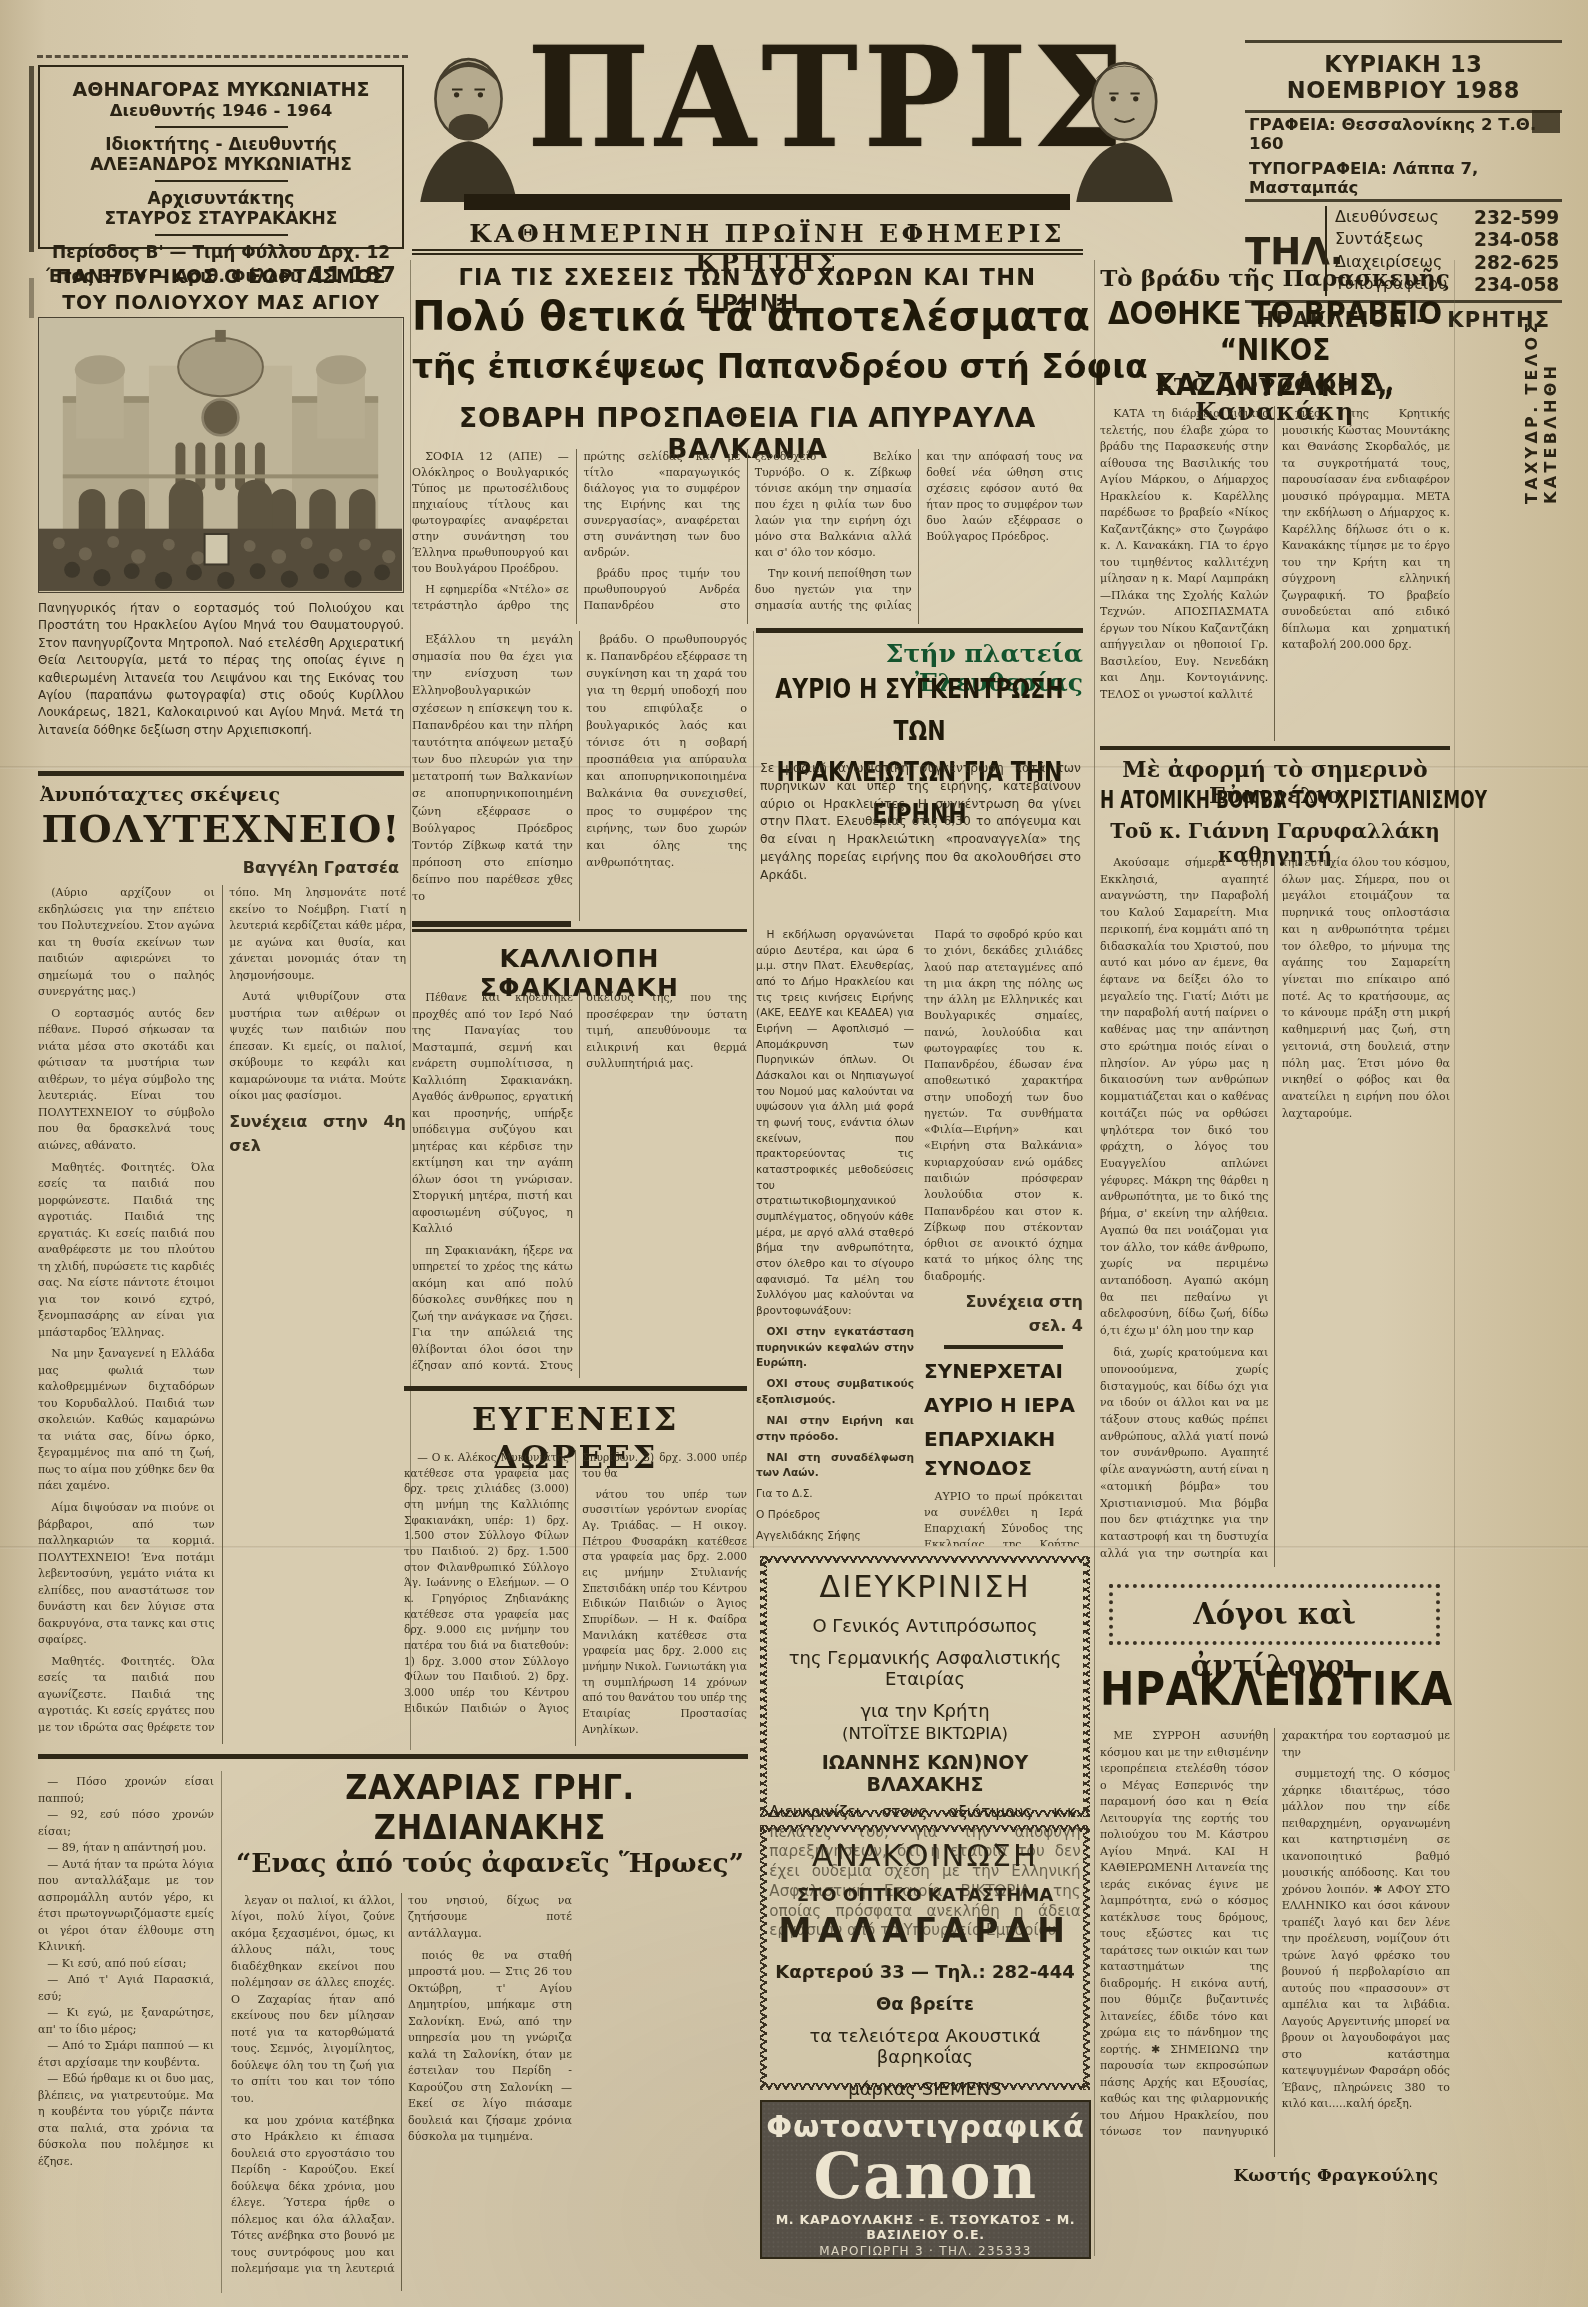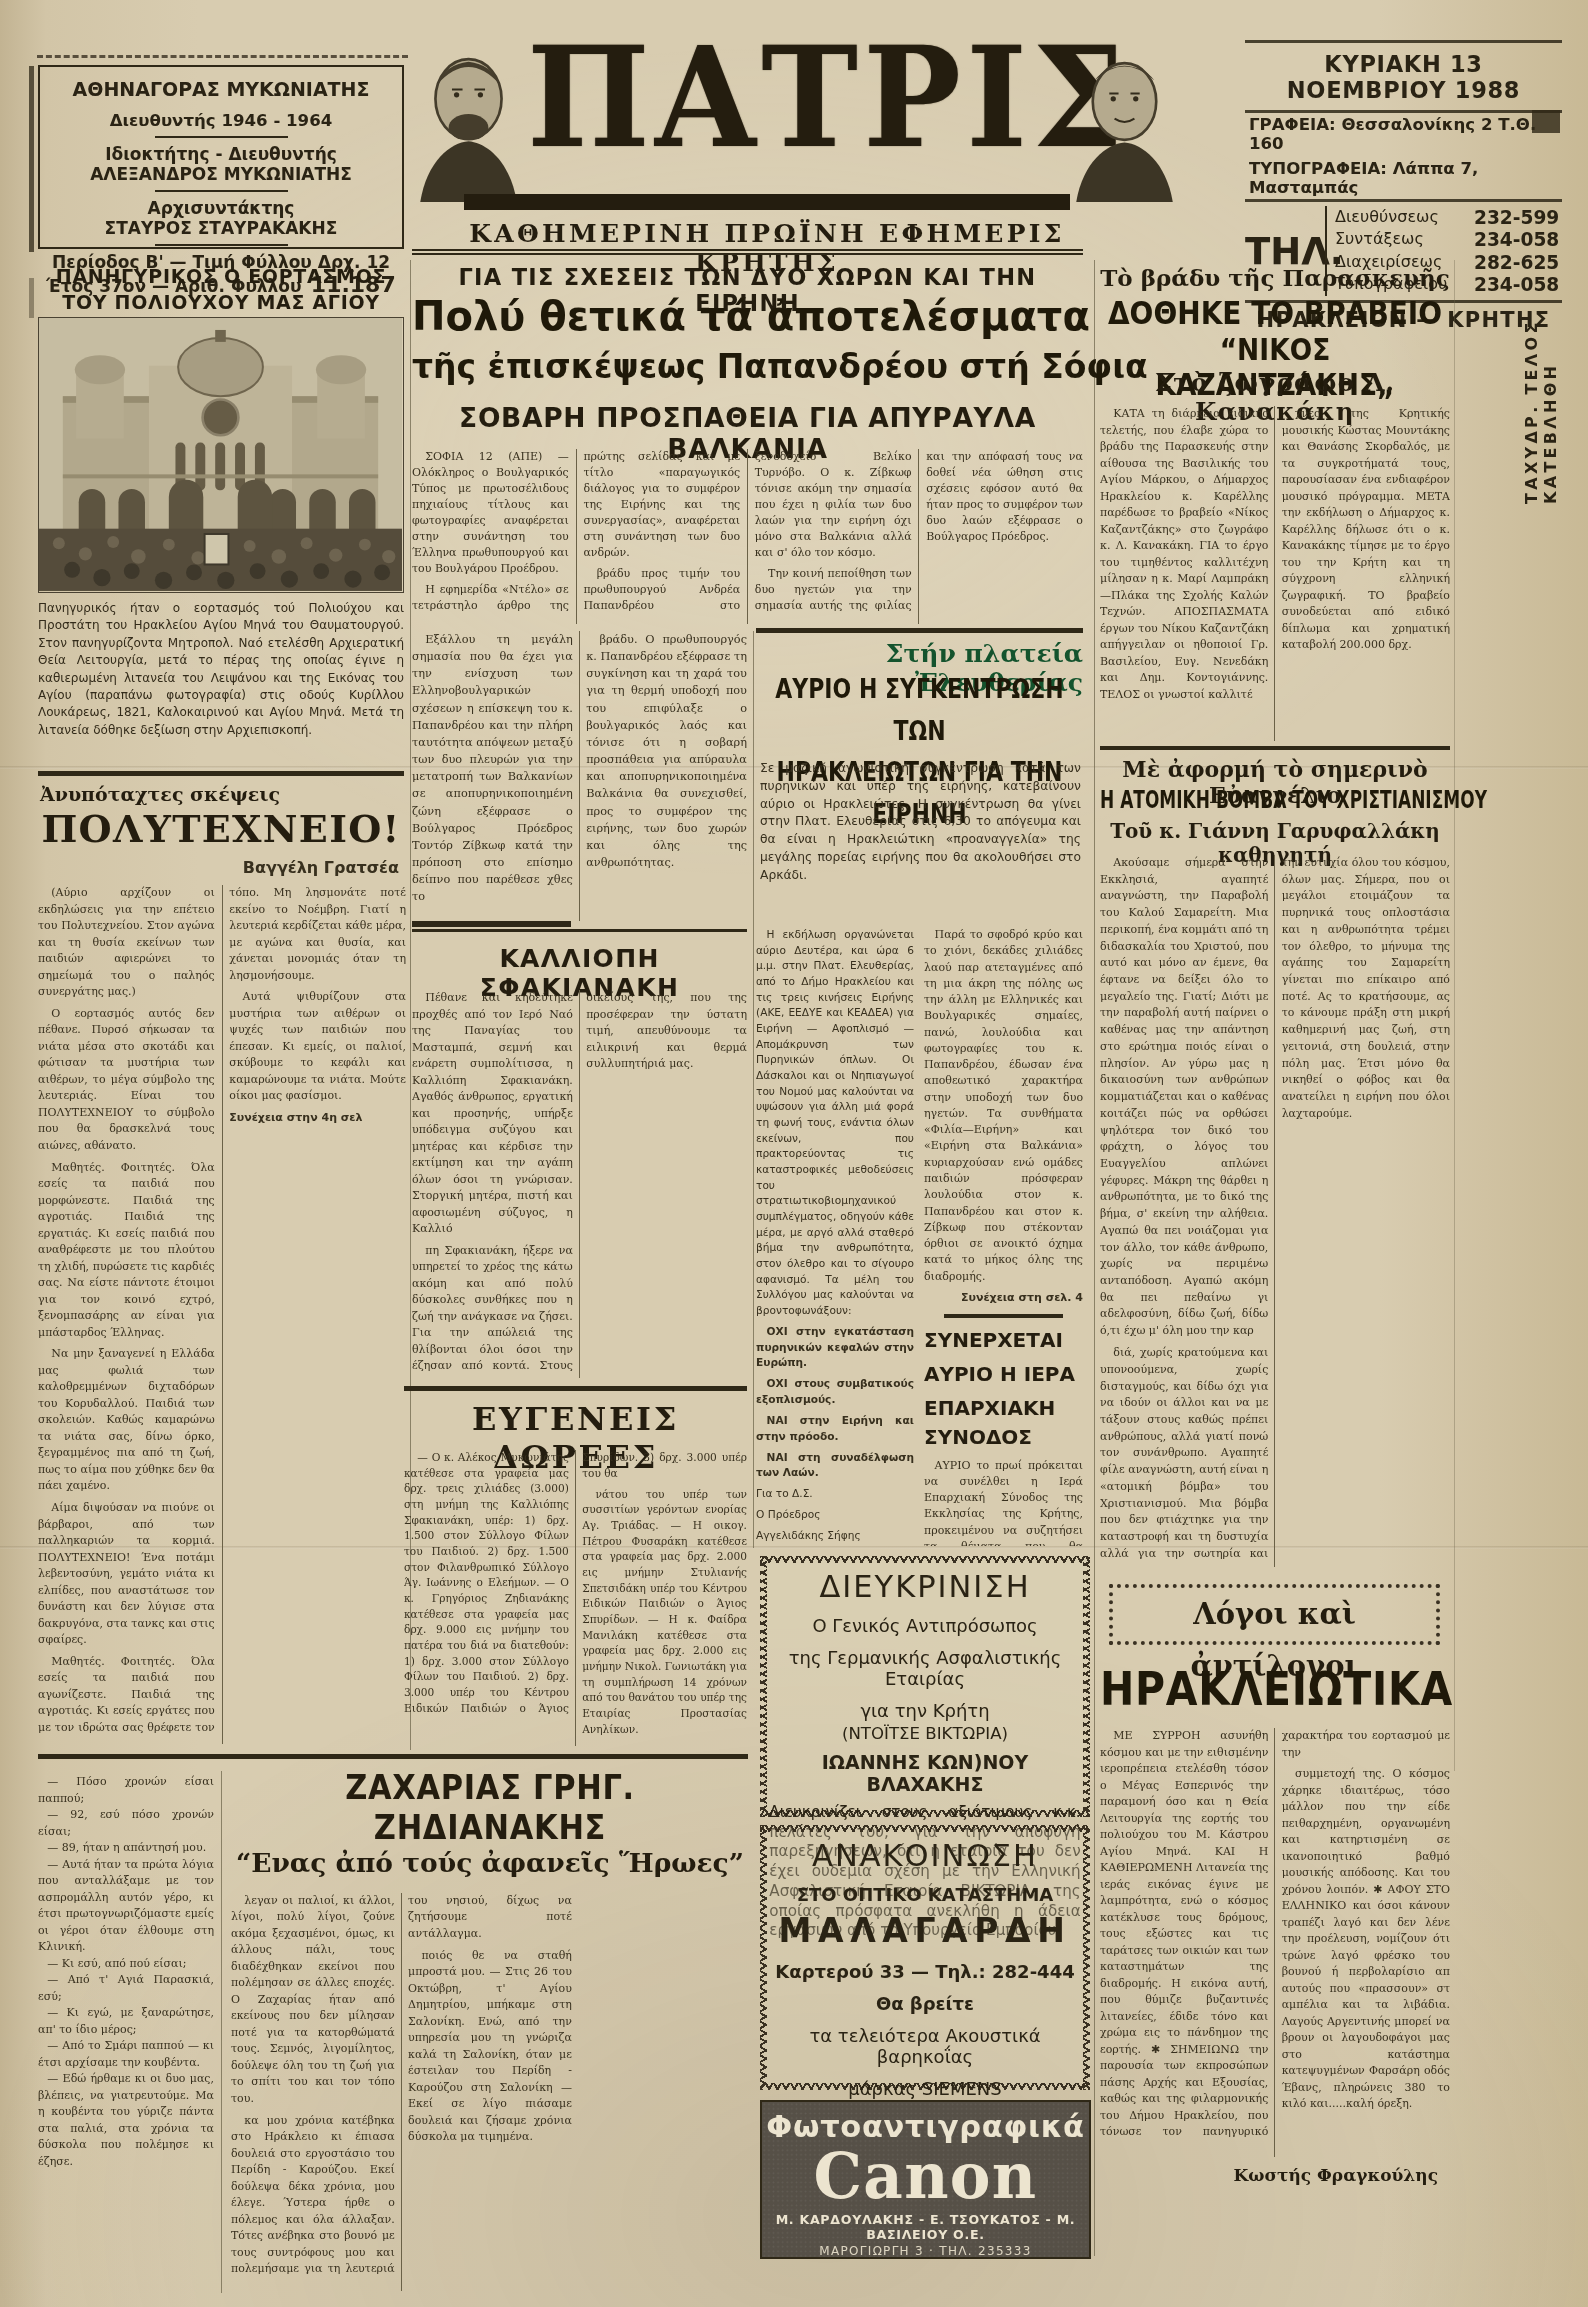--- a/index.html
+++ b/index.html
@@ -15,21 +15,21 @@
   .abs{position:absolute;}
   .hrule{position:absolute;background:#2f2817;height:4.6px;}
   .vline{position:absolute;background:#6a6147;width:1.3px;opacity:.7;}
   .crease{position:absolute;left:0;width:1589px;height:2.7px;background:linear-gradient(180deg,rgba(92,74,42,.18),rgba(255,255,255,.12));}
   .just{text-align:justify;}
 
   
   #info-left{left:38px;top:65px;width:366px;height:184px;border:2.7px solid #2f2817;
     font-family:"DejaVu Sans",sans-serif;text-align:center;color:#2a2314;padding-top:10.6px;box-sizing:border-box;}
   #info-left .l1{font-size:19px;font-weight:bold;}
-  #info-left .l2{font-size:16.6px;font-weight:bold;margin-top:11px;}
+  #info-left .l2{font-size:16.6px;font-weight:bold;margin-top:1px;}
   #info-left .sep{width:133px;border-top:2px solid #2f2817;margin:6px auto 6px;}
   #info-left .row{font-size:17px;font-weight:bold;}
   #info-left .num{font-size:22px;font-weight:bold;display:inline-block;margin-left:9.3px;}
   #info-left .dash-top{position:absolute;left:-2.7px;top:-12px;width:371px;border-top:3.3px dashed #3a3122;opacity:.8;}
 
   #logo{left:527px;top:29px;width:543px;text-align:center;font-family:"DejaVu Serif",serif;
     font-weight:bold;font-size:130px;line-height:1;letter-spacing:5.3px;color:#241d0f;
     text-shadow:0 0 1.3px rgba(40,30,15,.6);transform:scaleY(1.06);transform-origin:top center;}
   #logo-bar{left:464px;top:194px;width:606px;height:16px;background:#241d0f;}
   #subtitle{left:464px;top:219px;width:606px;text-align:center;font-family:"DejaVu Serif",serif;
@@ -59,21 +59,21 @@
   #lc-caption{left:38px;top:600px;width:366px;height:166px;font-family:"DejaVu Sans",sans-serif;
     font-size:12px;line-height:1.45;text-align:justify;color:#332b1a;overflow:hidden;}
   #lc-rule{left:38px;top:771px;width:366px;}
   #pt-kicker{left:40px;top:783px;font-family:"DejaVu Serif",serif;font-weight:bold;font-size:19px;color:#241d0f;}
   #pt-title{left:38px;top:806px;width:366px;text-align:center;font-family:"DejaVu Serif",serif;
     font-weight:bold;font-size:38px;letter-spacing:1.3px;color:#241d0f;}
   #pt-author{left:38px;top:858px;width:361px;text-align:right;font-family:"DejaVu Sans",sans-serif;font-weight:bold;font-size:16px;}
   #pt-body{left:38px;top:885px;width:368px;height:859px;column-count:2;column-gap:14.6px;
     column-rule:0.7px solid #6a6147;column-fill:auto;font-size:11px;line-height:1.5;overflow:hidden;}
   .bodytext p{margin:0 0 5.3px;text-indent:13.3px;text-align:justify;}
-  .more-line{font-family:"DejaVu Sans",sans-serif;font-weight:bold;font-size:11px;text-align:center;text-indent:0!important;}
+  .more-line{font-family:"DejaVu Sans",sans-serif;font-weight:bold;font-size:16px;text-align:center;text-indent:0!important;}
 
   #bottom-rule-left{left:38px;top:1754px;width:710px;}
   #zd-vline{left:221px;top:1771px;height:522px;}
   #zd-dialogue{left:38px;top:1774px;width:176px;height:520px;font-size:11px;line-height:1.5;overflow:hidden;}
   #zd-dialogue p{margin:0;text-indent:9.3px;text-align:justify;}
   #zd-block{left:231px;top:1768px;width:518px;}
   #zd-h{text-align:center;font-family:"DejaVu Sans",sans-serif;font-weight:bold;font-size:30.5px;
     letter-spacing:0.7px;color:#241d0f;transform:scaleY(1.12);transform-origin:top center;}
   #zd-sub{text-align:center;font-family:"DejaVu Serif",serif;font-weight:bold;font-size:26.5px;margin-top:9.3px;color:#241d0f;}
   #zd-cols{margin-top:14.6px;height:398px;column-count:3;column-gap:13.3px;column-rule:0.7px solid #6a6147;

